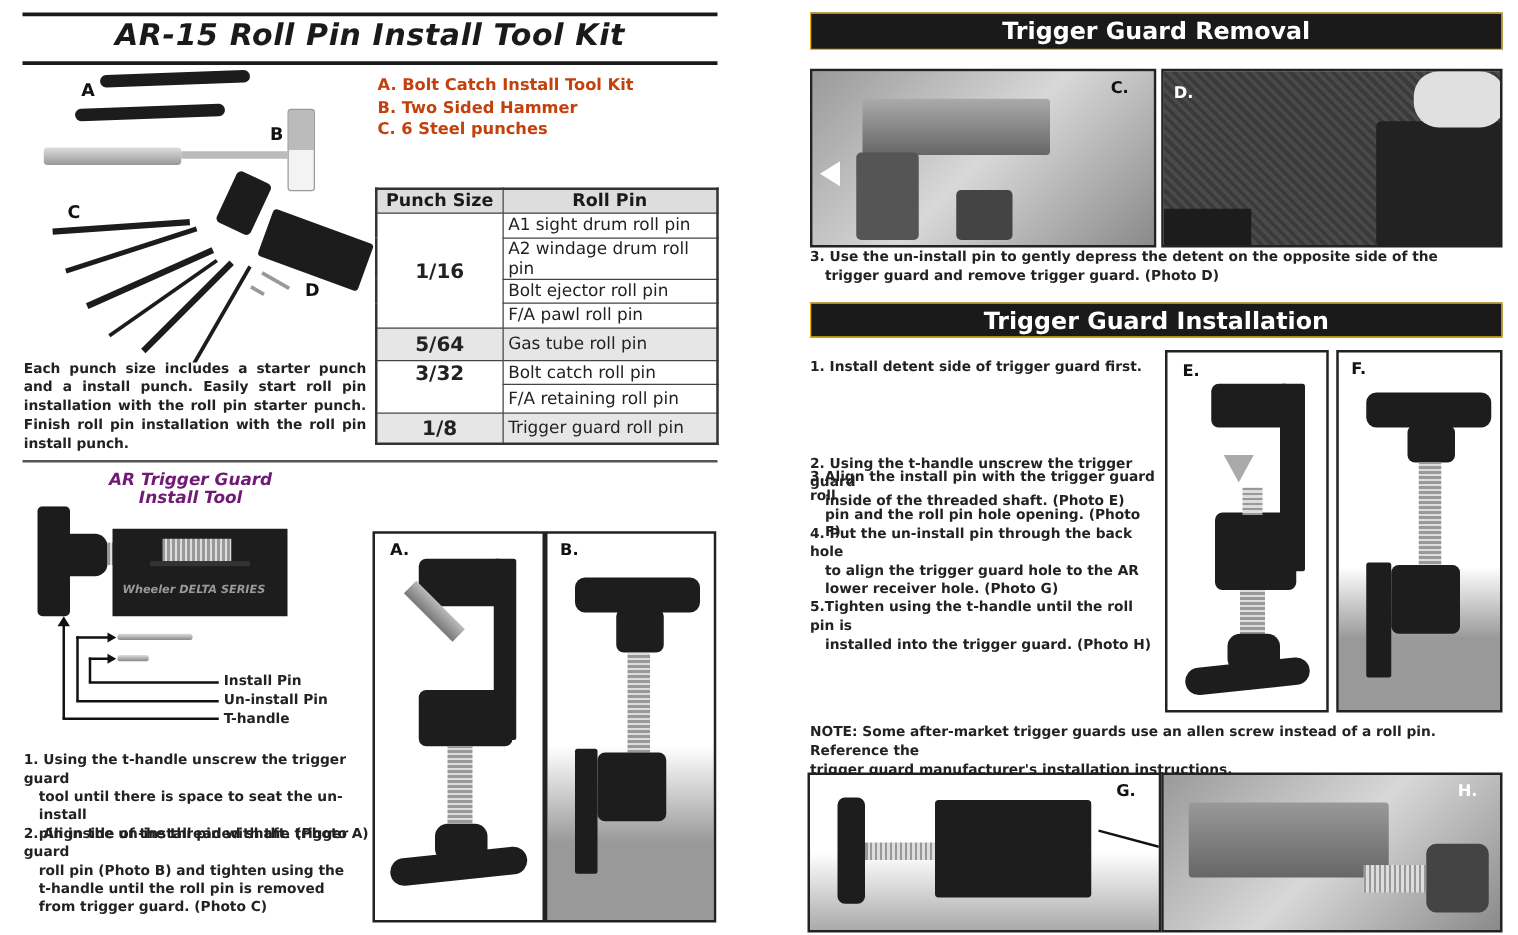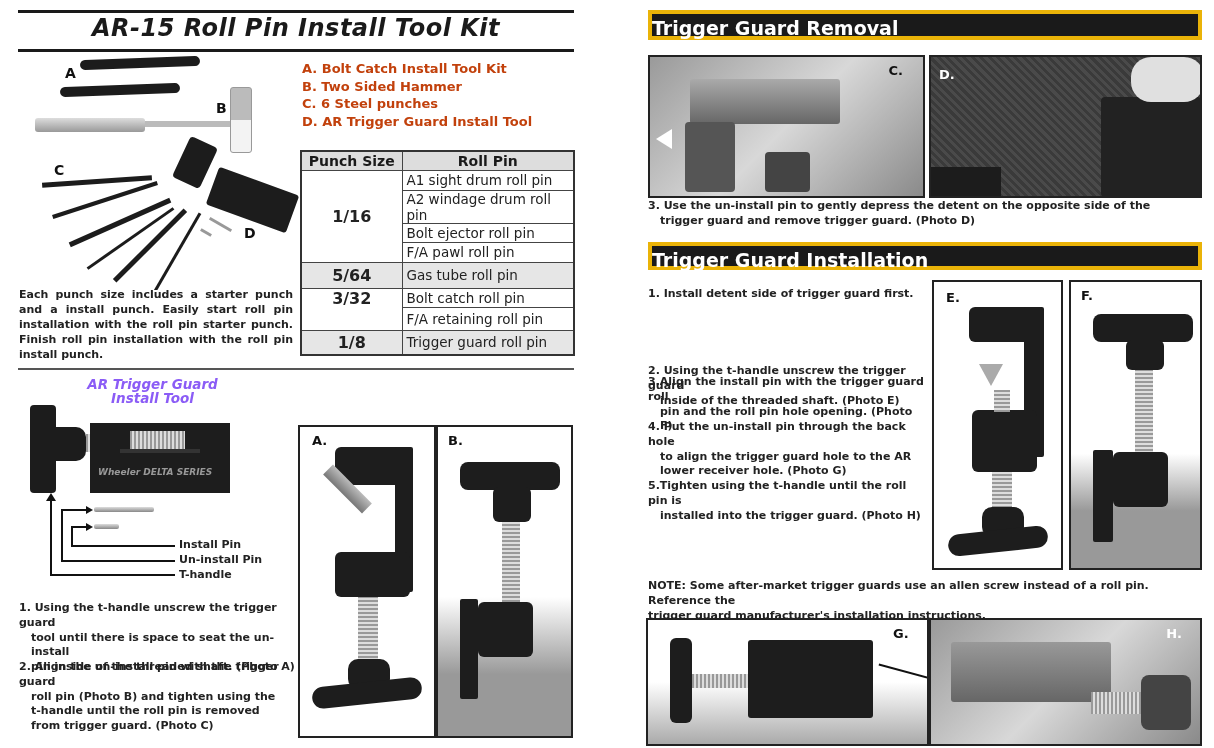--- a/index.html
+++ b/index.html
@@ -22,22 +22,22 @@
     font-size: 13.5px; border: 2px solid #333;
   }
   table.punch-table th { background: #ddd; border: 1.5px solid #444; font-size: 14px; padding: 1px 4px; height: 19px; }
   table.punch-table td { border: 1.5px solid #444; padding: 0 4px; height: 19.5px; color: #222; font-family: "DejaVu Sans", sans-serif; }
   table.punch-table td.size { text-align: center; font-weight: bold; font-size: 16px; width: 101px; }
   table.punch-table tr.shade td { background: #e6e6e6; }
   .para { position: absolute; font-size: 11px; font-weight: bold; line-height: 15px; color: #222; }
   .step { position: absolute; font-size: 11px; font-weight: bold; line-height: 14.8px; color: #222; }
   .step .indent { display: block; padding-left: 12px; }
   .banner {
-    position: absolute; background: #1a1a1a; color: #fff; text-align: left;
-    font-weight: bold; font-size: 19px; line-height: 28px; border: 4px solid #eab308;
+    position: absolute; background: #1a1a1a; color: #fff; text-align: center;
+    font-weight: bold; font-size: 19px; line-height: 28px; border: 1px solid #eab308;
   }
   .frame { position: absolute; border: 2px solid #222; overflow: hidden; }
   .frame-label { position: absolute; font-weight: bold; font-size: 13px; color: #111; z-index: 5; }
   .gray-bg { background: linear-gradient(135deg,#9a9a9a,#d8d8d8 50%,#8a8a8a); }
   .dark-bg { background: repeating-linear-gradient(45deg,#3a3a3a 0 3px,#4a4a4a 3px 6px); }
   .clamp-body { position: absolute; background: #1d1d1d; border-radius: 6px; }
   .thread { position: absolute; background: repeating-linear-gradient(0deg,#999 0 2px,#ddd 2px 4px); }
   .thread-h { position: absolute; background: repeating-linear-gradient(90deg,#999 0 2px,#ddd 2px 4px); }
   .label-small { position: absolute; font-size: 11px; font-weight: bold; color: #222; }
   .arrow-line { position: absolute; background: #111; }
@@ -72,21 +72,20 @@
   <div class="abs" style="left:150px;top:85px;width:30px;height:45px;background:#1c1c1c;border-radius:4px;transform:rotate(25deg);"></div>
   <div class="abs" style="left:178px;top:168px;width:25px;height:3px;background:#999;transform:rotate(30deg);"></div>
   <div class="abs" style="left:170px;top:176px;width:12px;height:3px;background:#999;transform:rotate(30deg);"></div>
   <div class="letter-label" style="left:214px;top:170px;">D</div>
 </div>
 
 <div class="kit-list">
   <div>A. Bolt Catch Install Tool Kit</div>
   <div>B. Two Sided Hammer</div>
   <div>C. 6 Steel punches</div>
-  <div>D. AR Trigger Guard Install Tool</div>
 </div>
 
 <table class="punch-table">
   <tbody>
       <tr>
     <th>Punch Size</th>
     <th>Roll Pin</th>
   </tr>
   <tr>
     <td class="size" rowspan="4">1/16</td>
@@ -116,21 +115,21 @@
     <td class="size" style="height:24px;">1/8</td>
     <td>Trigger guard roll pin</td>
   </tr>
 </tbody>
   </table>
 
 <div class="para" style="left:19px;top:287px;width:274px;text-align:justify;">Each punch size includes a starter punch and a install punch. Easily start roll pin installation with the roll pin starter punch. Finish roll pin installation with the roll pin install punch.</div>
 
 <div class="rule" style="left:18px;top:368px;width:556px;height:2px;background:#555;"></div>
 
-<div class="abs" style="left:50px;top:377px;width:205px;text-align:center;font-weight:bold;font-style:italic;font-size:13.5px;line-height:14px;color:#8b5cf6;">
+<div class="abs" style="left:50px;top:377px;width:205px;text-align:center;font-weight:bold;font-style:italic;font-size:13.5px;line-height:14px;color:#701a75;">
   <div>AR Trigger Guard</div>
   <div>Install Tool</div>
 </div>
 
 <div class="photo" style="left:20px;top:405px;width:240px;height:90px;">
   <div class="abs" style="left:10px;top:0;width:26px;height:88px;background:#1c1c1c;border-radius:4px;"></div>
   <div class="abs" style="left:36px;top:22px;width:30px;height:34px;background:#1c1c1c;border-radius:0 10px 10px 0;"></div>
   <div class="thread-h" style="left:66px;top:29px;width:100px;height:18px;"></div>
   <div class="abs" style="left:70px;top:18px;width:140px;height:70px;background:#1d1d1d;"></div>
   <div class="thread-h" style="left:110px;top:26px;width:55px;height:18px;"></div>

